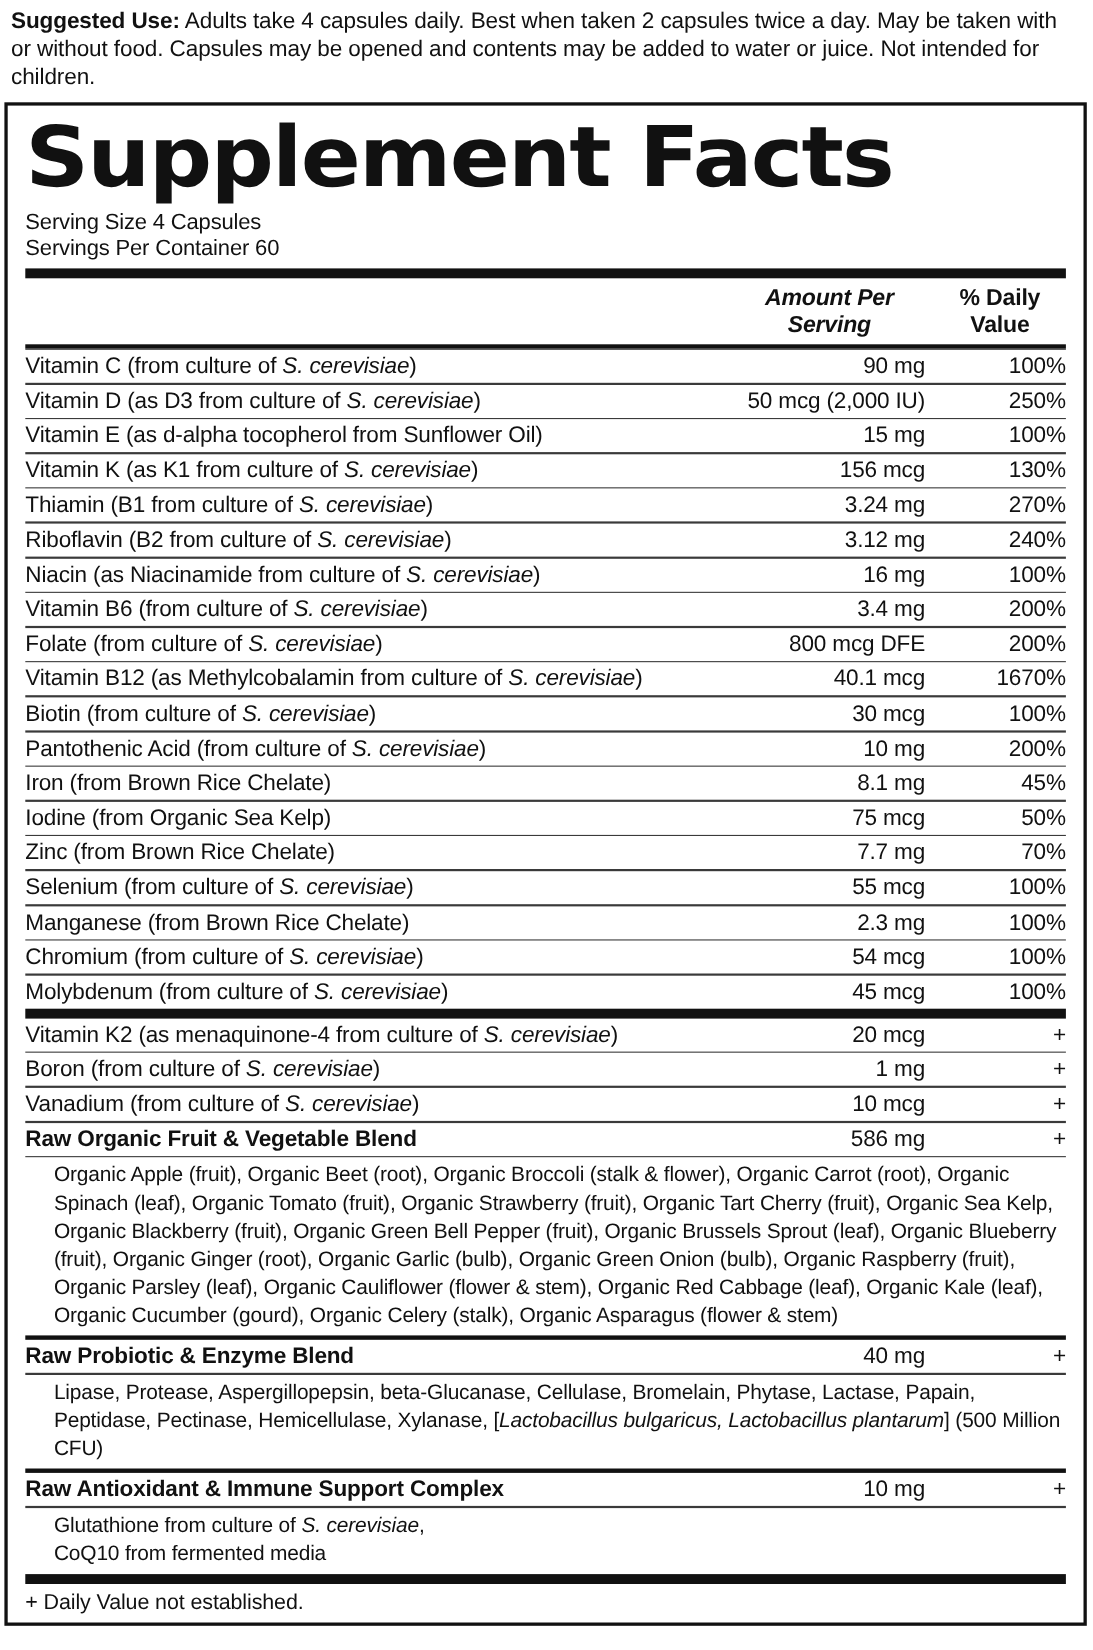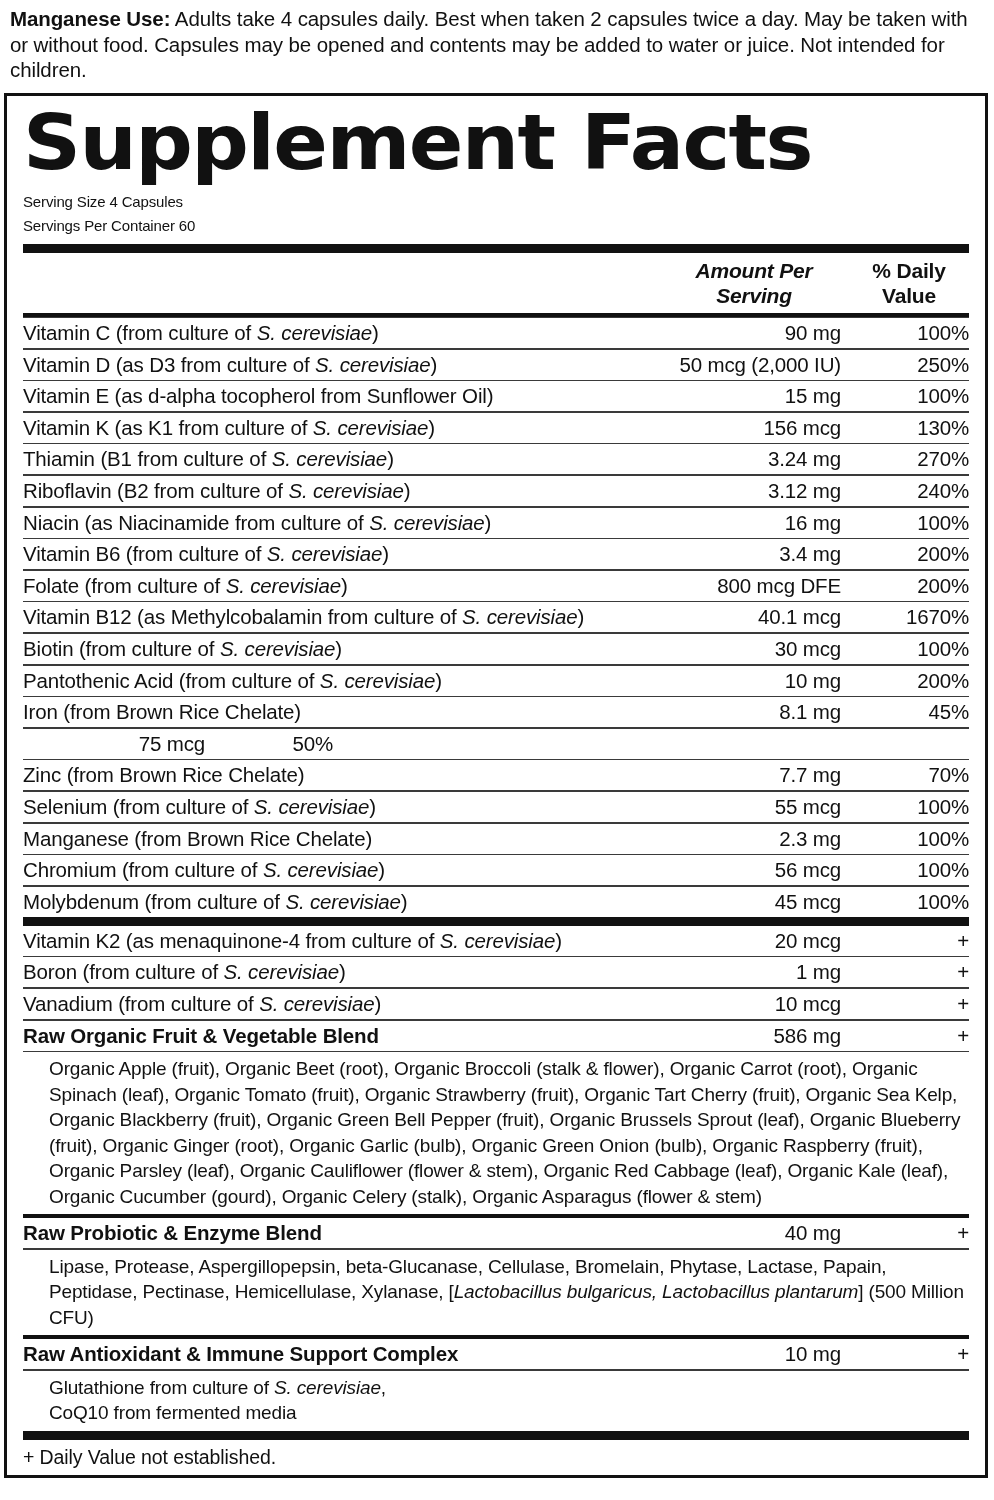--- a/index.html
+++ b/index.html
@@ -35,21 +35,21 @@
     font-size:76px;
     line-height:86px;
     letter-spacing:-1.5px;
     text-align:left;
     white-space:nowrap;
     transform:scaleX(1.06);
     transform-origin:left center;
     padding-top:4px;
   }
   .serving-lines{
-    font-size:15px;
+    font-size:20px;
     line-height:24px;
     padding-top:4px;
     padding-bottom:6px;
     letter-spacing:-0.15px;
   }
 
   
   .rule-thick{ height:9px; background:#111; margin:0; }
   .rule-med{ height:4px; background:#111; margin:0; }
   .rule-thin{ height:1.6px; background:#3a3a3a; margin:0; }
@@ -102,21 +102,21 @@
     padding:5px 0 6px 0;
     letter-spacing:-0.1px;
   }
 </style>
 </head>
 <body>
 
 <div class="page">
 
   <div class="suggested-use">
-    <b>Manganese Use:</b><span> Adults take 4 capsules daily. Best when taken 2 capsules twice a day. May be taken with or without food. Capsules may be opened and contents may be added to water or juice. Not intended for children.</span>
+    <b>Suggested Use:</b><span> Adults take 4 capsules daily. Best when taken 2 capsules twice a day. May be taken with or without food. Capsules may be opened and contents may be added to water or juice. Not intended for children.</span>
   </div>
 
   <div class="panel">
 
     <div class="sf-title">Supplement Facts</div>
 
     <div class="serving-lines">
       <div>Serving Size 4 Capsules</div>
       <div>Servings Per Container 60</div>
     </div>
@@ -211,20 +211,21 @@
           <div class="dv">200%</div>
         </div>
         <div class="rule-thin"></div>
         <div class="row">
           <div class="nm">Iron (from Brown Rice Chelate)</div>
           <div class="amt">8.1 mg</div>
           <div class="dv">45%</div>
         </div>
         <div class="rule-thin"></div>
         <div class="row">
+          <div class="nm">Iodine (from Organic Sea Kelp)</div>
           <div class="amt">75 mcg</div>
           <div class="dv">50%</div>
         </div>
         <div class="rule-thin"></div>
         <div class="row">
           <div class="nm">Zinc (from Brown Rice Chelate)</div>
           <div class="amt">7.7 mg</div>
           <div class="dv">70%</div>
         </div>
         <div class="rule-thin"></div>
@@ -235,21 +236,21 @@
         </div>
         <div class="rule-thin"></div>
         <div class="row">
           <div class="nm">Manganese (from Brown Rice Chelate)</div>
           <div class="amt">2.3 mg</div>
           <div class="dv">100%</div>
         </div>
         <div class="rule-thin"></div>
         <div class="row">
           <div class="nm">Chromium (from culture of <i>S. cerevisiae</i>)</div>
-          <div class="amt">56 mcg</div>
+          <div class="amt">54 mcg</div>
           <div class="dv">100%</div>
         </div>
         <div class="rule-thin"></div>
         <div class="row">
           <div class="nm">Molybdenum (from culture of <i>S. cerevisiae</i>)</div>
           <div class="amt">45 mcg</div>
           <div class="dv">100%</div>
         </div>
       </div>
 

